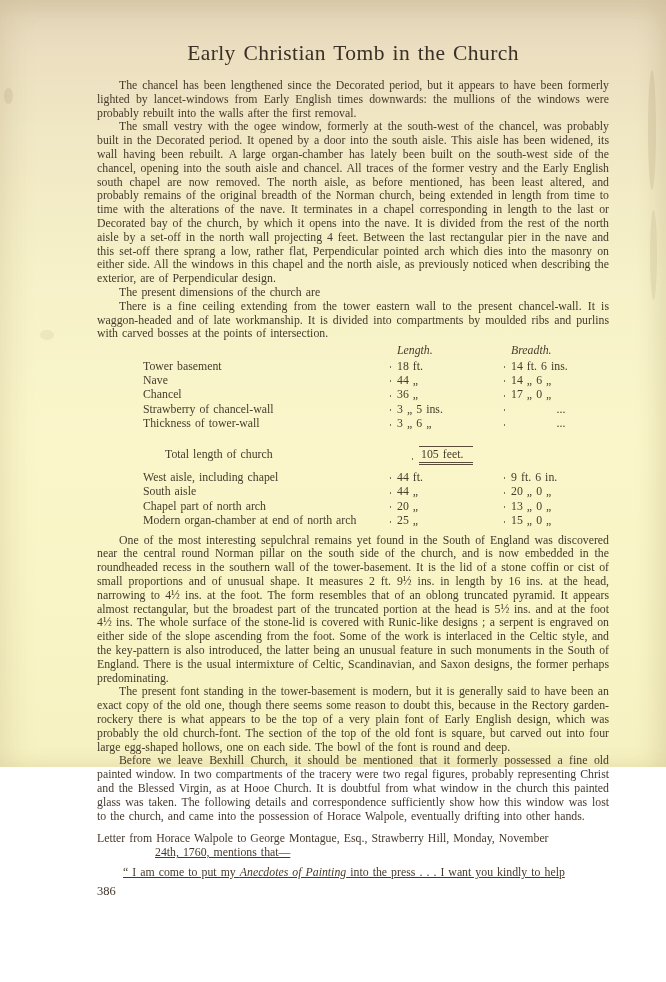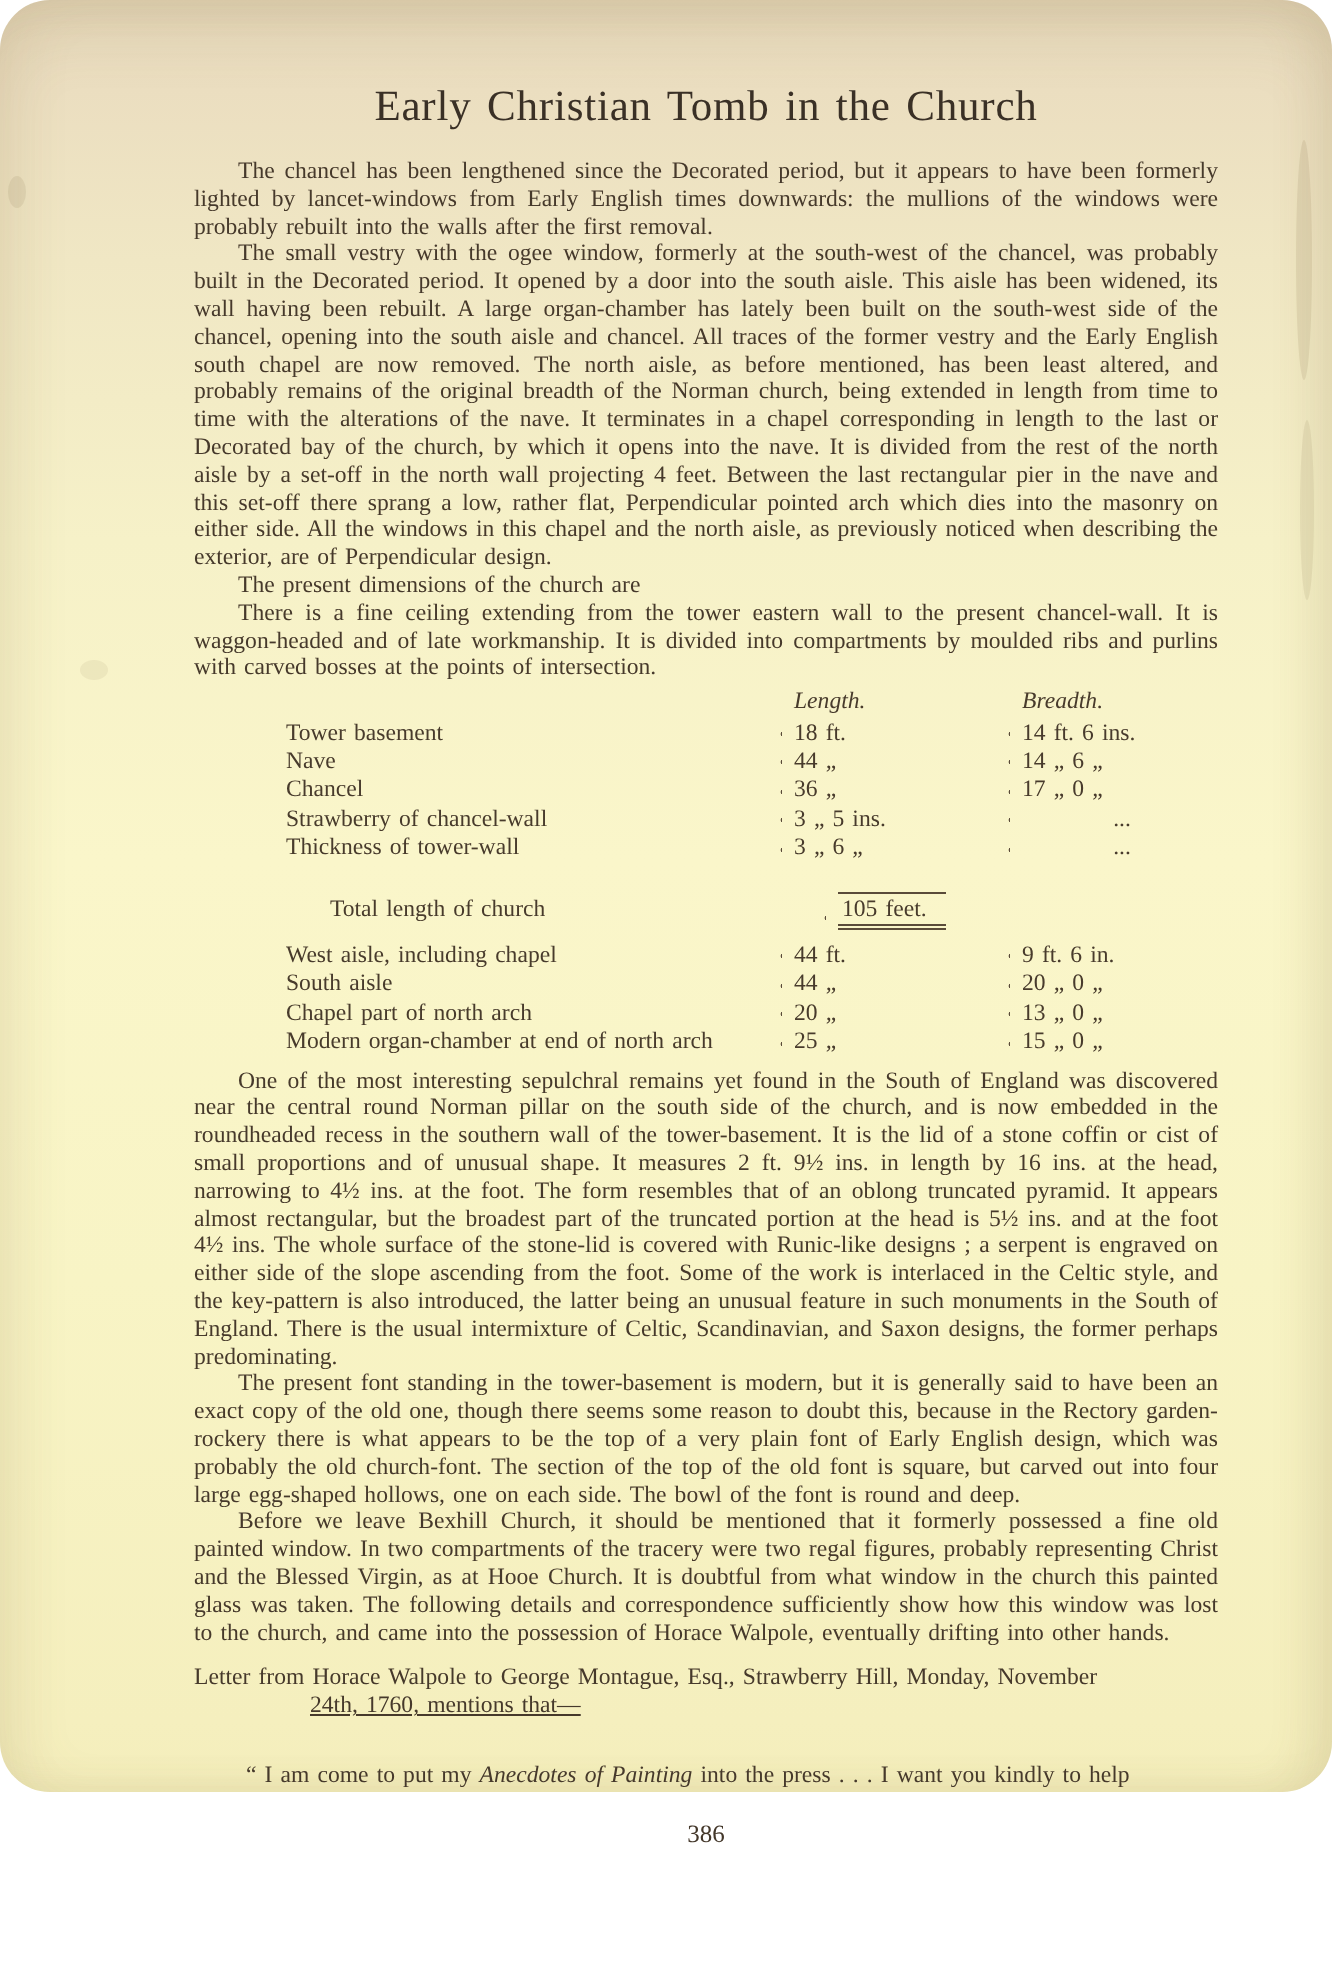--- a/index.html
+++ b/index.html
@@ -2,29 +2,28 @@
 <html><head>
 <meta charset="utf-8">
 <style>
   html,body{margin:0;padding:0;}
   body{
     width:666px;height:982px;overflow:hidden;
     font-family:"Liberation Serif", serif;
     background:#ffffff;
   }
   .page{
-    position:relative;width:666px;height:896px;
+    position:relative;width:666px;height:767px;
     background:linear-gradient(180deg,
       #e7dabc 0px, #ebdec0 45px, #f0e7c4 130px, #f6f1c8 270px,
       #faf6ca 430px, #f8f4c5 640px, #f5efbe 860px, #f2ecb8 958px,
       #f3edbb 975px, #fbfbf7 977px, #ffffff 982px);
     box-shadow: inset -12px 0 20px rgba(140,115,70,.10),
                 inset 14px 0 24px rgba(150,125,80,.07),
                 inset 0 18px 30px rgba(135,110,65,.10);
-    border-radius: 25px;
   }
   .smudge{position:absolute;border-radius:50%;pointer-events:none;}
   .text-block{
     position:absolute;left:97px;top:40px;width:512px;
     color:#46392b;font-size:11.8px;line-height:13.8px;
     text-align:justify;word-spacing:1.1px;
   }
   .title{
     text-align:center;font-size:21.5px;line-height:26px;color:#3a3026;
     letter-spacing:.4px;word-spacing:2px;margin:0 0 13px 0;font-weight:400;
@@ -46,23 +45,23 @@
   }
   .thead{font-style:italic;margin-bottom:1px;}
   .thead .t-len,.thead .t-brd{text-align:left;}
   .total-row{margin:4px 0 5px 0;}
   .total-val{
     display:inline-block;border-top:1px solid #5a4b39;
     border-bottom:3px double #5a4b39;padding:0 10px 1px 2px;margin-top:11px;
   }
   .letter{margin-top:9px;}
   .letter-line2{margin-left:58px;text-decoration:underline;}
-  .quote{margin-top:21px;text-indent:26px;}
+  .quote{margin-top:6px;text-indent:26px;text-decoration:underline;}
   .quote i{font-style:italic;}
-  .page-number{text-align:center;font-size:12.5px;margin-top:16px;color:#43372a;}
+  .page-number{text-align:left;font-size:12.5px;margin-top:5px;color:#43372a;}
 </style>
 </head>
 <body>
 
 <div class="page">
 
   <div class="smudge" style="left:648px;top:70px;width:8px;height:120px;background:rgba(120,95,55,.12);"></div>
   <div class="smudge" style="left:650px;top:210px;width:7px;height:90px;background:rgba(120,95,55,.10);"></div>
   <div class="smudge" style="left:4px;top:88px;width:9px;height:16px;background:rgba(110,85,50,.10);"></div>
   <div class="smudge" style="left:40px;top:330px;width:14px;height:10px;background:rgba(110,85,50,.08);"></div>

